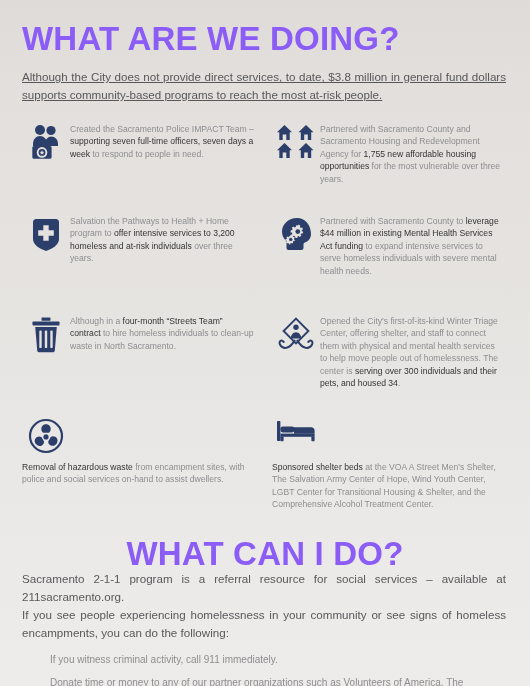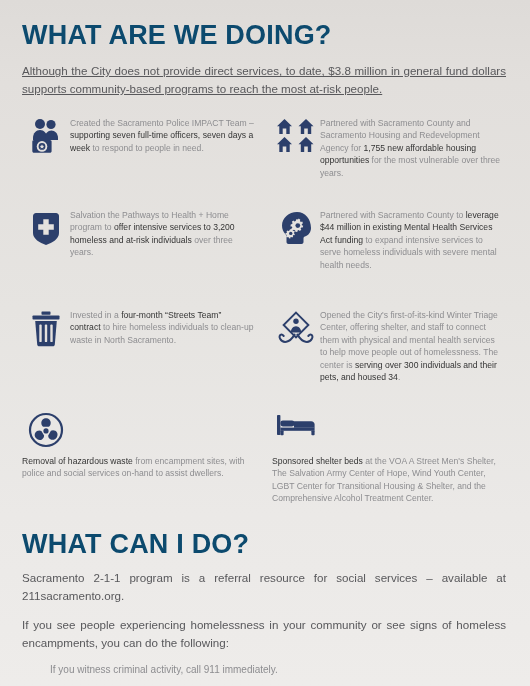--- a/index.html
+++ b/index.html
@@ -12,28 +12,28 @@
     overflow: hidden;
     position: relative;
   }
 
   .page {
     padding: 0 22px;
   }
 
   
   .section-title {
-    color: #0c4a6e;
-    font-size: 27px;
+    color: #8b5cf6;
+    font-size: 33px;
     font-weight: bold;
     letter-spacing: 0.2px;
     line-height: 1;
   }
   #sec1-title { padding-top: 22px; }
-  #sec2-title { padding-top: 6px; }
+  #sec2-title { padding-top: 6px; text-align: center; }
 
   .intro {
     color: #58585b;
     font-size: 11.6px;
     line-height: 1.55;
     text-align: justify;
     margin-top: 13px;
     padding-right: 2px;
     text-decoration: underline;
   }
@@ -75,21 +75,20 @@
   .row3 .cell { min-height: 84px; }
   .row4 .cell { min-height: 62px; flex-direction: column; }
 
   
   .sec2 { margin-top: 12px; }
   .body-text {
     color: #58585b;
     font-size: 11.6px;
     line-height: 1.55;
     text-align: justify;
-    margin-top: 11px;
     padding-right: 2px;
   }
   .sub-list {
     margin-top: 10px;
     padding-left: 28px;
   }
   .sub-item {
     color: #8d8d90;
     font-size: 10px;
     line-height: 1.5;
@@ -203,21 +202,21 @@
           <path d="M5.2 11h21.6l-2 23.4c-.1 1.1-.9 1.9-2 1.9H9.2c-1.1 0-1.9-.8-2-1.9z"></path>
         </g>
         <g fill="#e4e1de">
           <rect x="9.3" y="14.6" width="2.4" height="17.5" rx="0.9"></rect>
           <rect x="14.8" y="14.6" width="2.4" height="17.5" rx="0.9"></rect>
           <rect x="20.3" y="14.6" width="2.4" height="17.5" rx="0.9"></rect>
         </g>
           </svg>
       </div>
       <div class="cell-text">
-        <span>Invested in a </span><b>four-month “Streets Team” contract</b><span> to hire homeless individuals to clean-up waste in North Sacramento.</span>
+        <span>Although in a </span><b>four-month “Streets Team” contract</b><span> to hire homeless individuals to clean-up waste in North Sacramento.</span>
       </div>
     </div>
 
     <div class="cell">
       <div class="icon-wrap">
         <svg width="38" height="40" viewBox="0 0 38 40">
             <g fill="none" stroke="#2c3f6b" stroke-width="1.9">
           <path d="M19 2.6L31.4 15 19 27.4 6.6 15z"></path>
         </g>
         <g fill="#2c3f6b">

